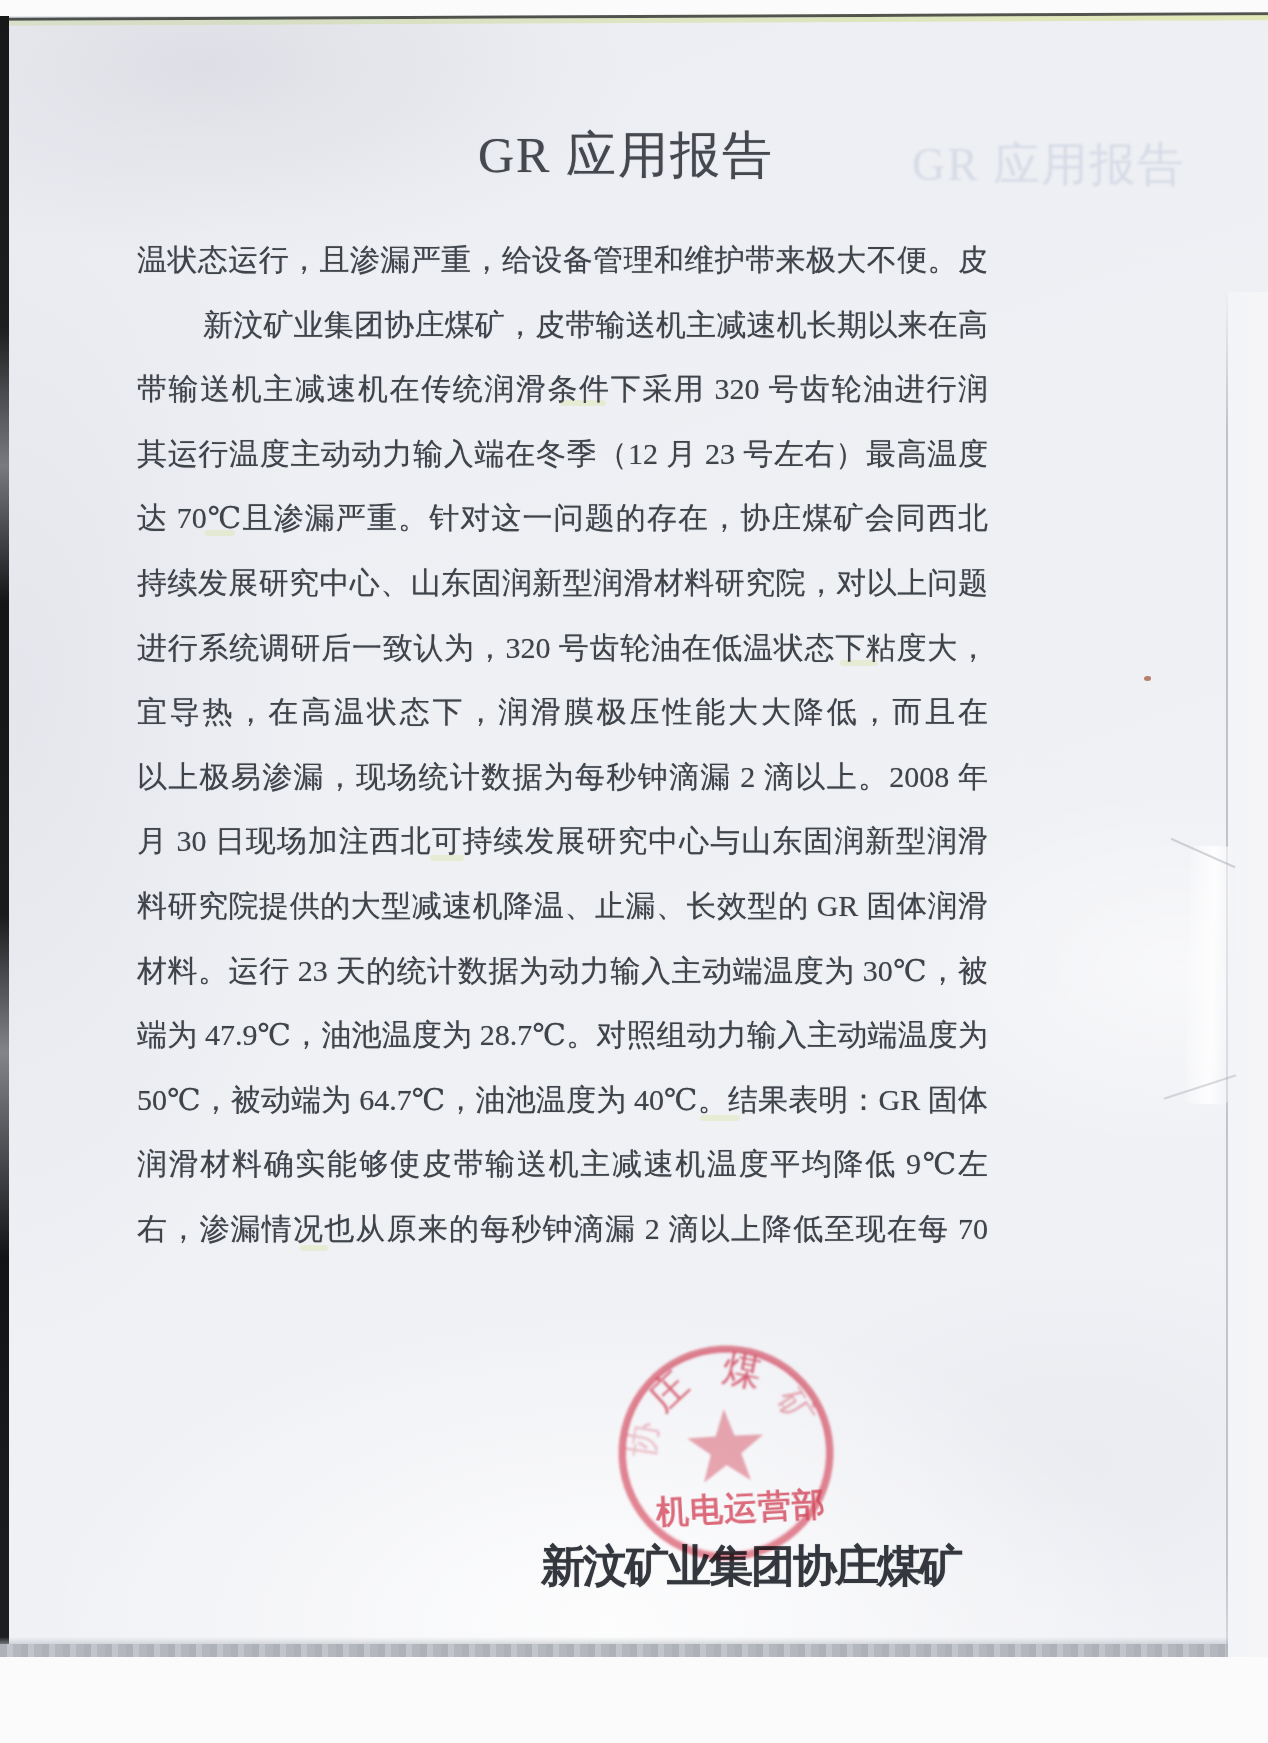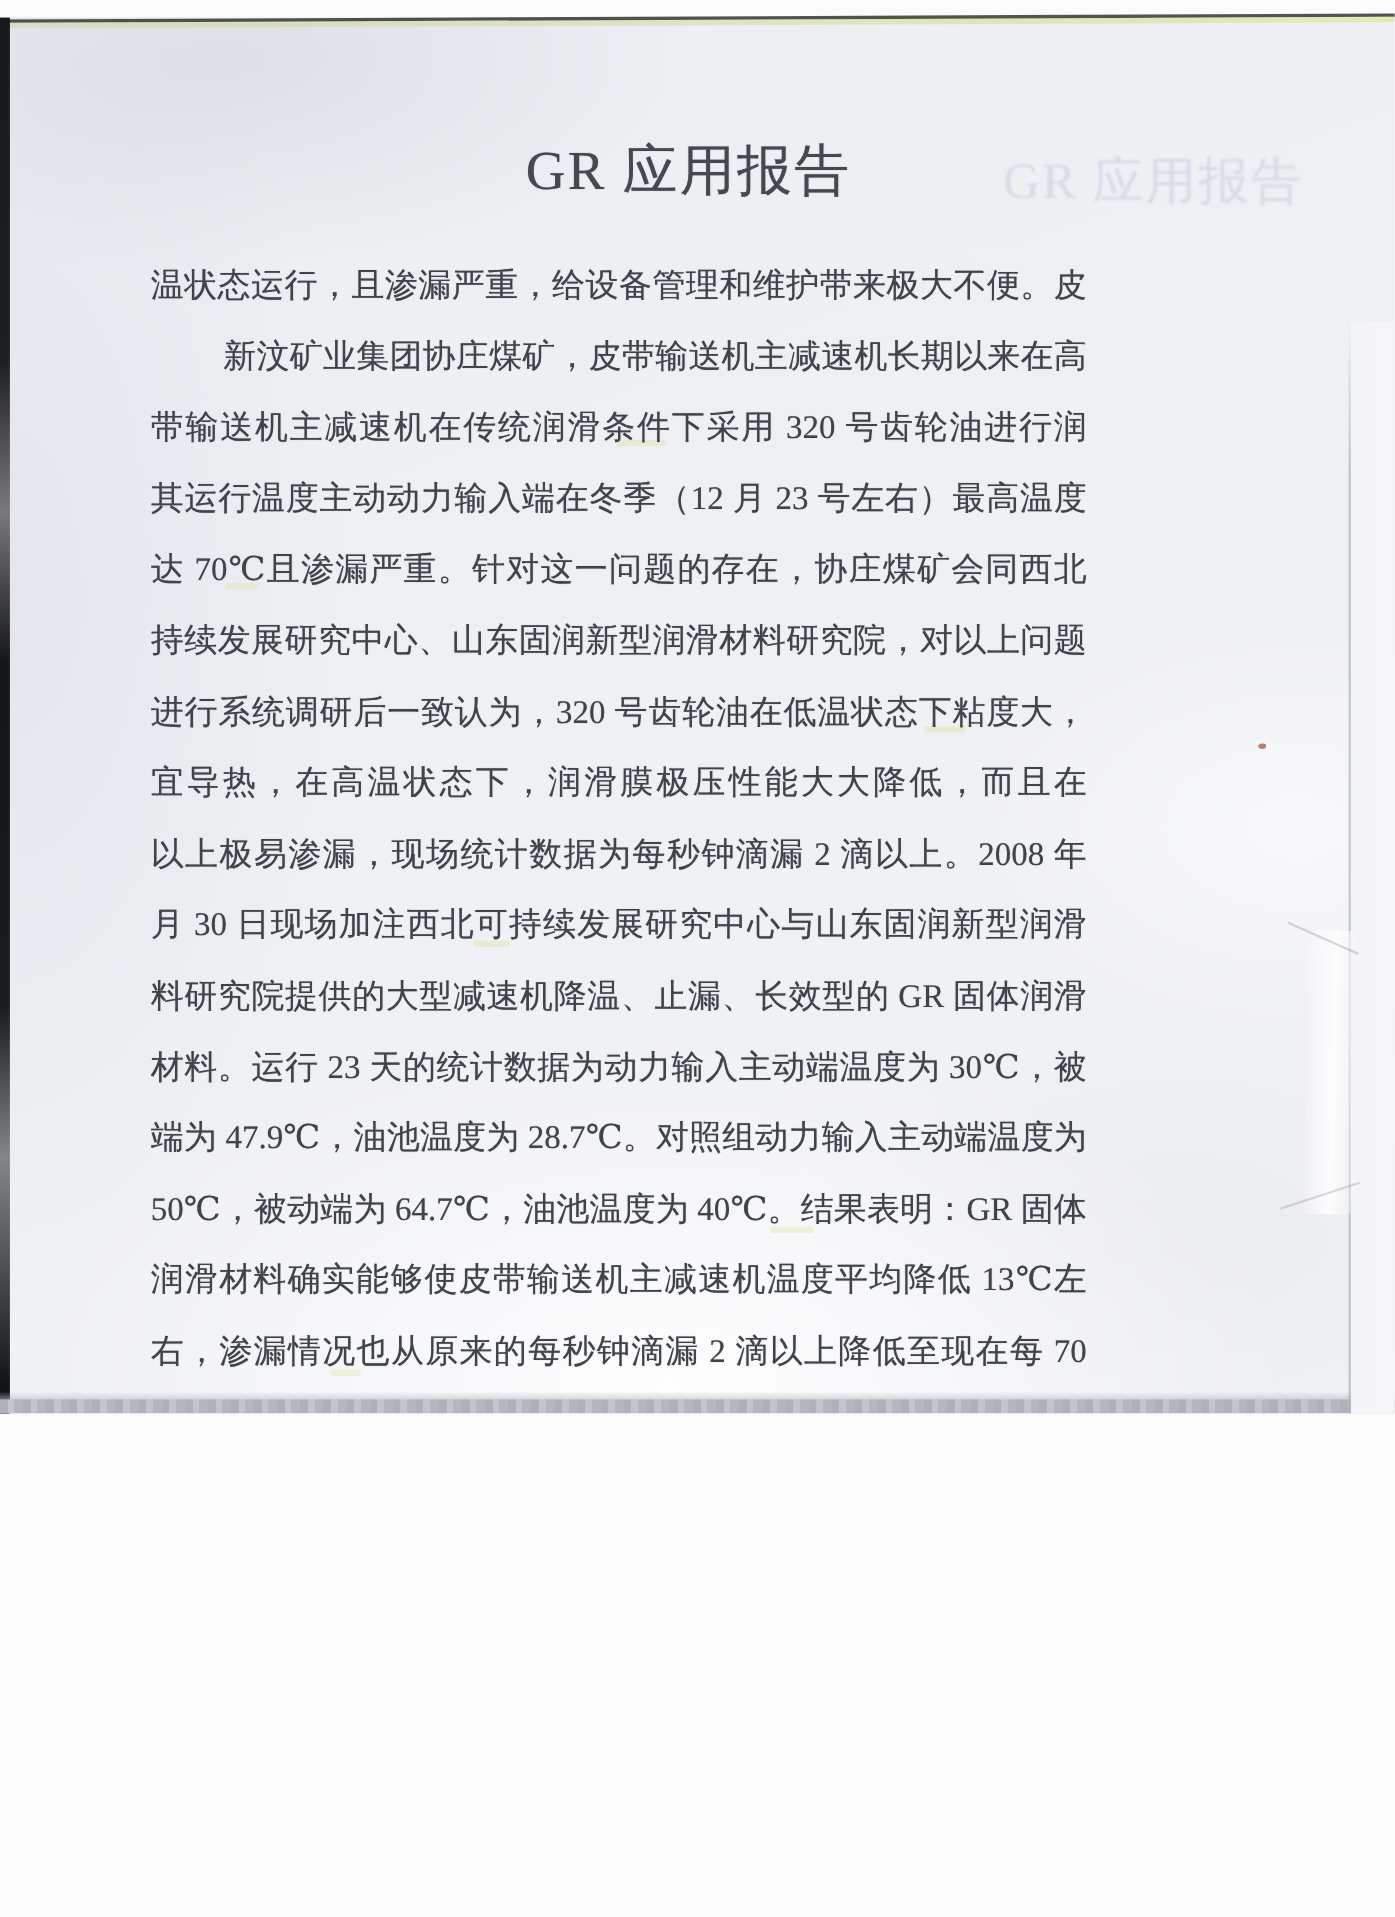--- a/index.html
+++ b/index.html
@@ -2,21 +2,21 @@
 <html><head>
 <meta charset="utf-8">
 <style>
   html,body{margin:0;padding:0;}
   body{
     width:1268px;height:1743px;overflow:hidden;
     background:#fbfbfc;
     font-family:"Liberation Serif","DejaVu Serif",serif;
   }
   .scan{
-    position:relative;width:1268px;height:1285px;overflow:hidden;
+    position:relative;width:1268px;height:1657px;overflow:hidden;
   }
   
   .paper{
     position:absolute;left:0;top:16px;right:0;bottom:0;
     background:
       radial-gradient(ellipse 620px 280px at 16% 3%, rgba(203,205,213,0.45), transparent 70%),
       radial-gradient(ellipse 420px 900px at 1% 42%, rgba(208,210,219,0.32), transparent 72%),
       radial-gradient(ellipse 760px 420px at 48% 98%, rgba(255,255,255,0.85), transparent 75%),
       radial-gradient(ellipse 420px 260px at 93% 58%, rgba(255,255,255,0.55), transparent 70%),
       radial-gradient(ellipse 500px 300px at 85% 88%, rgba(222,224,230,0.35), transparent 70%),
@@ -153,21 +153,21 @@
     <div class="bodyline">达 70℃且渗漏严重。针对这一问题的存在，协庄煤矿会同西北可</div>
     <div class="bodyline">持续发展研究中心、山东固润新型润滑材料研究院，对以上问题</div>
     <div class="bodyline">进行系统调研后一致认为，320 号齿轮油在低温状态下粘度大，不</div>
     <div class="bodyline">宜导热，在高温状态下，润滑膜极压性能大大降低，而且在 50℃</div>
     <div class="bodyline">以上极易渗漏，现场统计数据为每秒钟滴漏 2 滴以上。2008 年 11</div>
     <div class="bodyline">月 30 日现场加注西北可持续发展研究中心与山东固润新型润滑材</div>
     <div class="bodyline">料研究院提供的大型减速机降温、止漏、长效型的 GR 固体润滑</div>
     <div class="bodyline">材料。运行 23 天的统计数据为动力输入主动端温度为 30℃，被动</div>
     <div class="bodyline">端为 47.9℃，油池温度为 28.7℃。对照组动力输入主动端温度为</div>
     <div class="bodyline">50℃，被动端为 64.7℃，油池温度为 40℃。结果表明：GR 固体</div>
-    <div class="bodyline">润滑材料确实能够使皮带输送机主减速机温度平均降低 13℃左</div>
+    <div class="bodyline">润滑材料确实能够使皮带输送机主减速机温度平均降低 9℃左</div>
     <div class="bodyline">右，渗漏情况也从原来的每秒钟滴漏 2 滴以上降低至现在每 70 秒</div>
   </div>
 
   <div class="signature">新汶矿业集团协庄煤矿</div>
 
   <div class="stamp">
     <svg width="224" height="224" viewBox="0 0 224 224">
       <defs>
         <filter id="stampblur" x="-10%" y="-10%" width="120%" height="120%">
           <feGaussianBlur stdDeviation="0.8"></feGaussianBlur>

